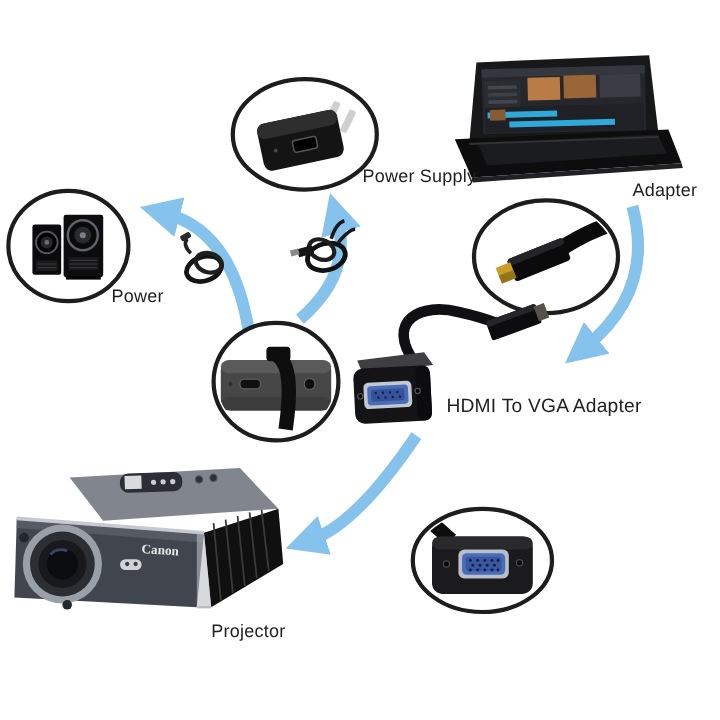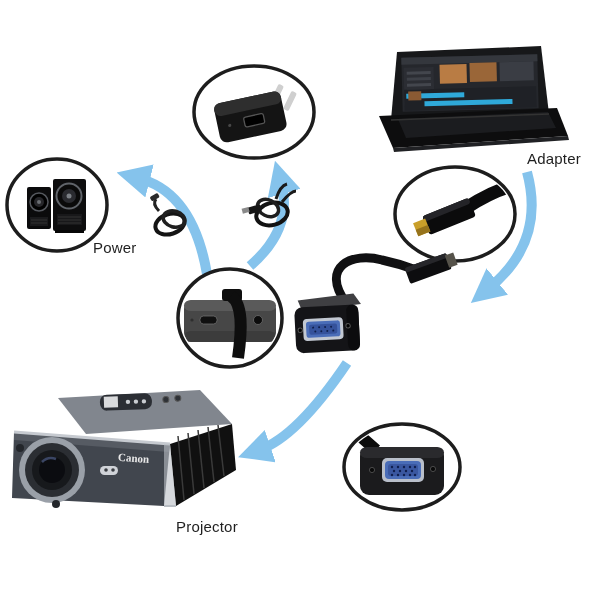--- a/index.html
+++ b/index.html
@@ -228,17 +228,19 @@
           <circle cx="398" cy="475" r="1.2" fill="#101f4e"></circle>
           <circle cx="404" cy="475" r="1.2" fill="#101f4e"></circle>
           <circle cx="410" cy="475" r="1.2" fill="#101f4e"></circle>
           <circle cx="415" cy="475" r="1.2" fill="#101f4e"></circle>
       <circle cx="372" cy="470" r="2.6" fill="#0a0a0a" stroke="#4a4a4a" stroke-width="1"></circle>
       <circle cx="433" cy="469" r="2.6" fill="#0a0a0a" stroke="#4a4a4a" stroke-width="1"></circle>
     </g>
   </g>
 </svg>
 
+<div class="lbl" style="left:302px;top:140px">Power Supply</div>
 <div class="lbl" style="left:527px;top:151px">Adapter</div>
 <div class="lbl" style="left:93px;top:240px">Power</div>
+<div class="lbl lbl-adapter" style="left:372px;top:330px">HDMI To VGA Adapter</div>
 <div class="lbl" style="left:176px;top:519px">Projector</div>
 
 </div>
 
 </body></html>

